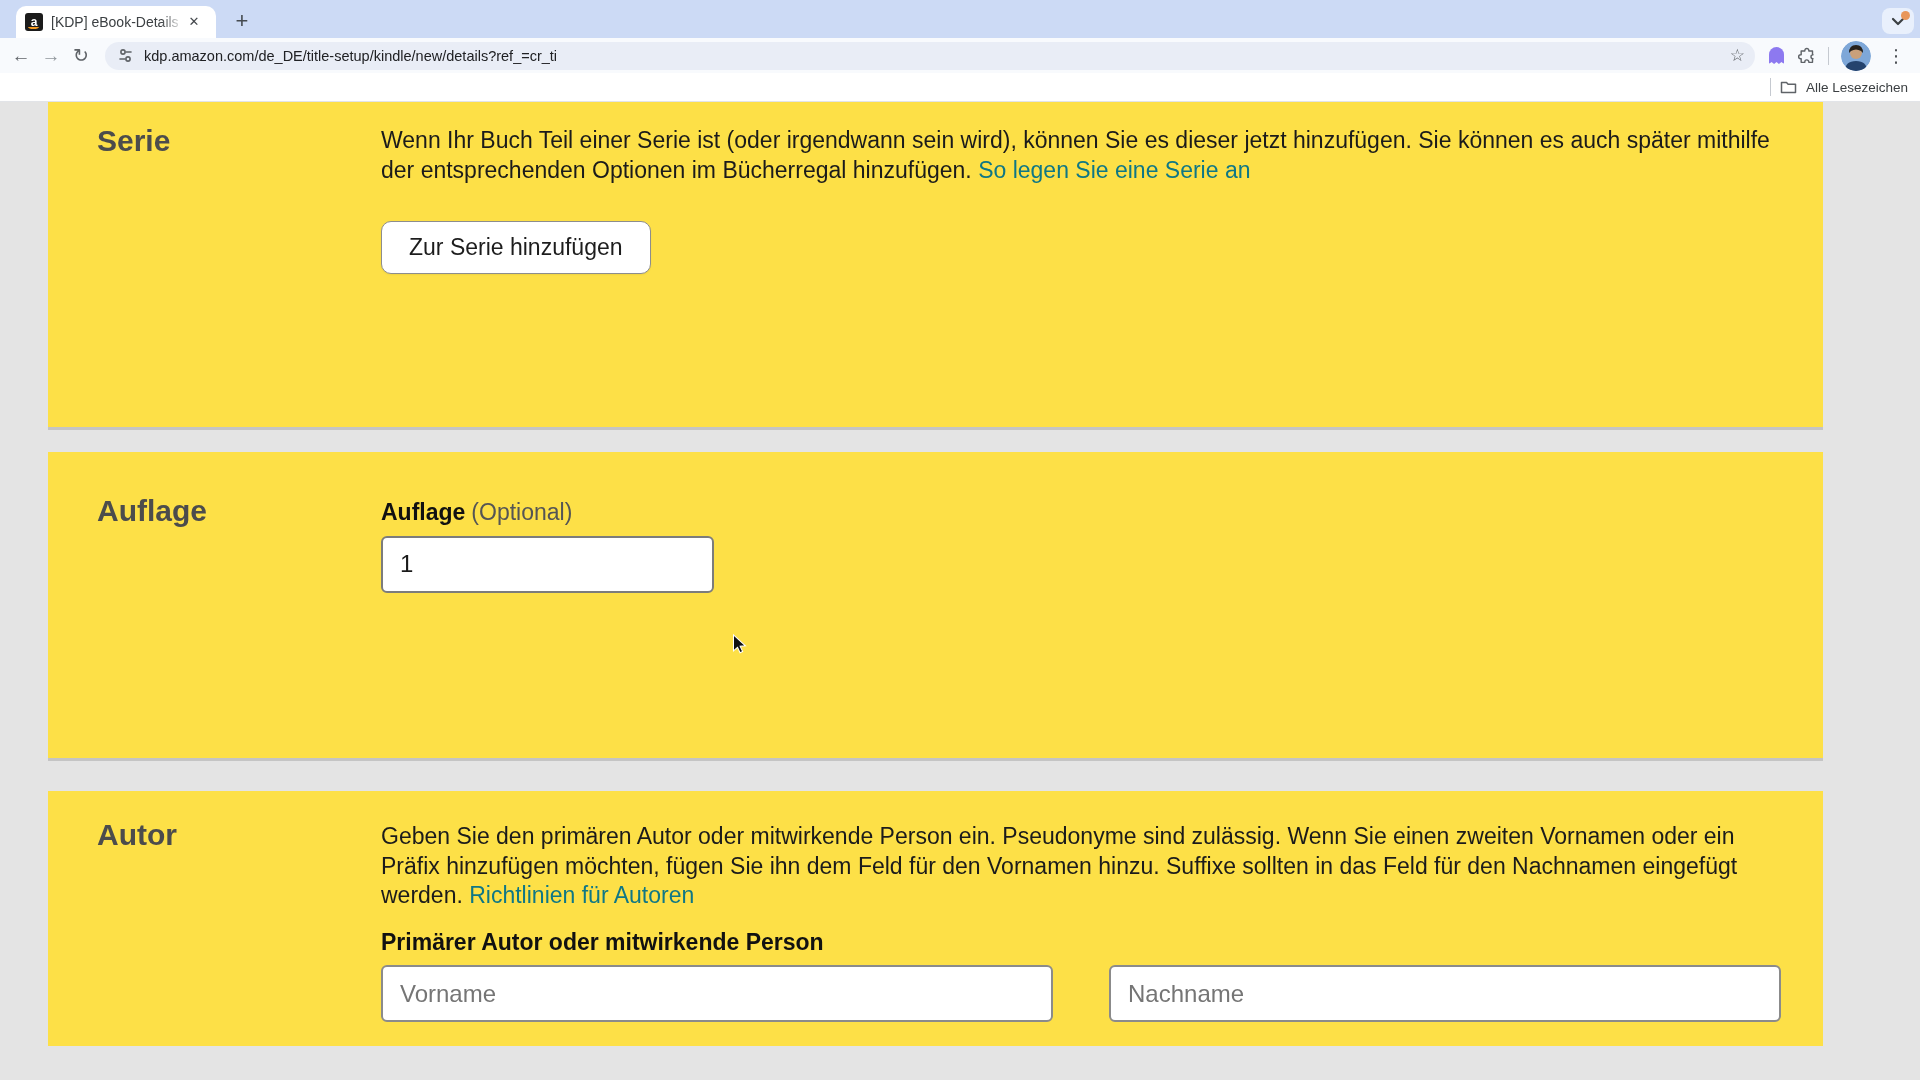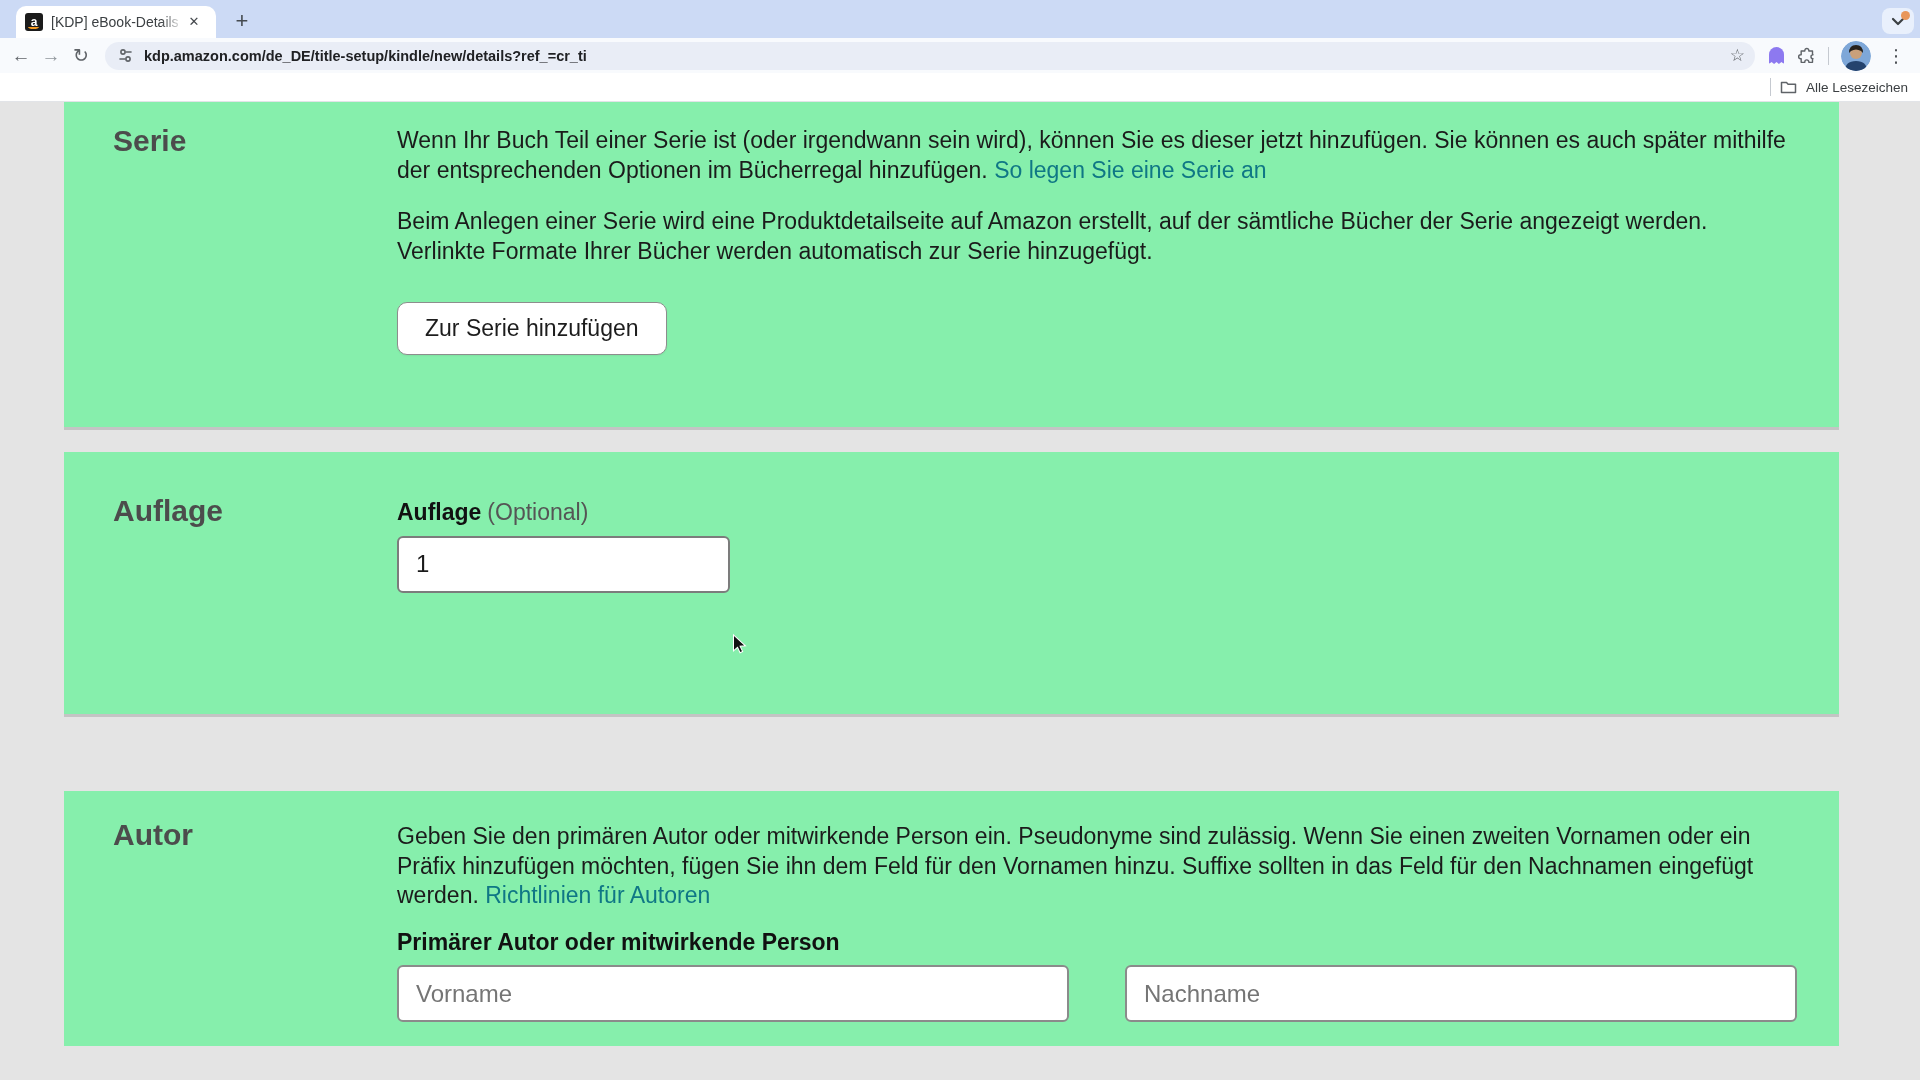--- a/index.html
+++ b/index.html
@@ -27,40 +27,40 @@
   .strip-dot { position:absolute; right:4px; top:3px; width:9px; height:9px; border-radius:50%; background:#e8965a; }
 
   .toolbar { position:absolute; left:0; top:38px; width:1920px; height:35px; background:#f8fafd;
              display:flex; align-items:center; }
   .nav-ic { width:30px; height:30px; display:flex; align-items:center; justify-content:center;
             font-size:19px; color:#5f6368; flex:0 0 auto; }
   .nav-ic.back { margin-left:6px; }
   .nav-ic.fwd { color:#8f959b; }
   .urlbar { height:28px; background:#e9edf6; border-radius:14px; margin-left:9px; flex:1 1 auto;
             display:flex; align-items:center; padding:0 10px 0 12px; max-width:1650px; }
-  .url-text { font-size:14.5px; color:#202124; margin-left:10px; flex:1 1 auto; white-space:nowrap; overflow:hidden;font-weight:bold; }
+  .url-text { font-size:14.5px; color:#202124; margin-left:10px; flex:1 1 auto; white-space:nowrap; overflow:hidden; }
   .url-star { font-size:17px; color:#5f6368; }
   .tb-right { display:flex; align-items:center; margin-left:14px; margin-right:8px; gap:12px; }
   .ghost { width:15px; height:17px; background:#8d79f0; border-radius:8px 8px 2px 2px;
            clip-path:polygon(0 0,100% 0,100% 100%,83% 88%,66% 100%,50% 88%,34% 100%,17% 88%,0 100%); }
   .vdiv { width:1px; height:18px; background:#c5c9d0; }
   .avatar { width:30px; height:30px; border-radius:50%; overflow:hidden; flex:0 0 auto; }
   .dots { font-size:18px; color:#44484d; padding:0 4px; }
 
   .bookmarks { position:absolute; left:0; top:73px; width:1920px; height:29px; background:#ffffff;
                border-bottom:1px solid #e2e4e8; display:flex; align-items:center; justify-content:flex-end; }
   .bm-right { display:flex; align-items:center; gap:9px; margin-right:12px;padding-left:37px; }
   .bm-label { font-size:13.5px; color:#3c4043; }
 
   
   .page { position:absolute; left:0; top:102px; width:1920px; height:978px; background:#e4e4e4; }
-  .card { position:absolute; left:64px; width:1775px; background:#86efac; }
+  .card { position:absolute; left:48px; width:1775px; background:#fde047; }
   .card.edge { border-bottom:3px solid #c4c4c4; }
   #card-serie   { top:0;    height:328px; }
-  #card-auflage { top:350px; height:265px; }
+  #card-auflage { top:350px; height:309px; }
   #card-autor   { top:689px; height:255px;text-decoration:underline; }
 
   .sec-heading { position:absolute; left:49px; font-size:30px; font-weight:bold; color:#4c4c4c; }
   .sec-body { position:absolute; left:333px; width:1400px; font-size:23px; color:#1b1b1b; line-height:29.5px; }
   .sec-body p { margin:0; }
   a.tlink { color:#0f7785; text-decoration:none; }
   .chev-inline { color:#35707c; font-size:19px; display:inline-block; transform:translateY(-3px); margin-left:4px; }
 
   .btn { display:inline-block; margin-top:36px; height:53px; line-height:51px; padding:0 27px;
          background:#ffffff; border:1px solid #8d8d8d; border-radius:10px; font-size:23px; color:#1d1d1d;
@@ -146,21 +146,20 @@
   </div>
 </div>
 
 <div class="page">
 
   <section class="card edge" id="card-serie">
     <h2 class="sec-heading" style="top:22px;">Serie</h2>
     <div class="sec-body" style="top:24px;">
       <p><span>Wenn Ihr Buch Teil einer Serie ist (oder irgendwann sein wird), können Sie es dieser jetzt hinzufügen. Sie können es auch später mithilfe der entsprechenden Optionen im Bücherregal hinzufügen.</span>
         <a class="tlink" href="#">So legen Sie eine Serie an</a></p>
-      <p style="margin-top:22px;">Beim Anlegen einer Serie wird eine Produktdetailseite auf Amazon erstellt, auf der sämtliche Bücher der Serie angezeigt werden. Verlinkte Formate Ihrer Bücher werden automatisch zur Serie hinzugefügt.</p>
       <button class="btn">Zur Serie hinzufügen</button>
     </div>
   </section>
 
   <section class="card edge" id="card-auflage">
     <h2 class="sec-heading" style="top:42px;">Auflage</h2>
     <div class="sec-body" style="top:46px;">
       <div class="field-label">
         <b>Auflage</b><span class="opt">(Optional)</span>
       </div>

